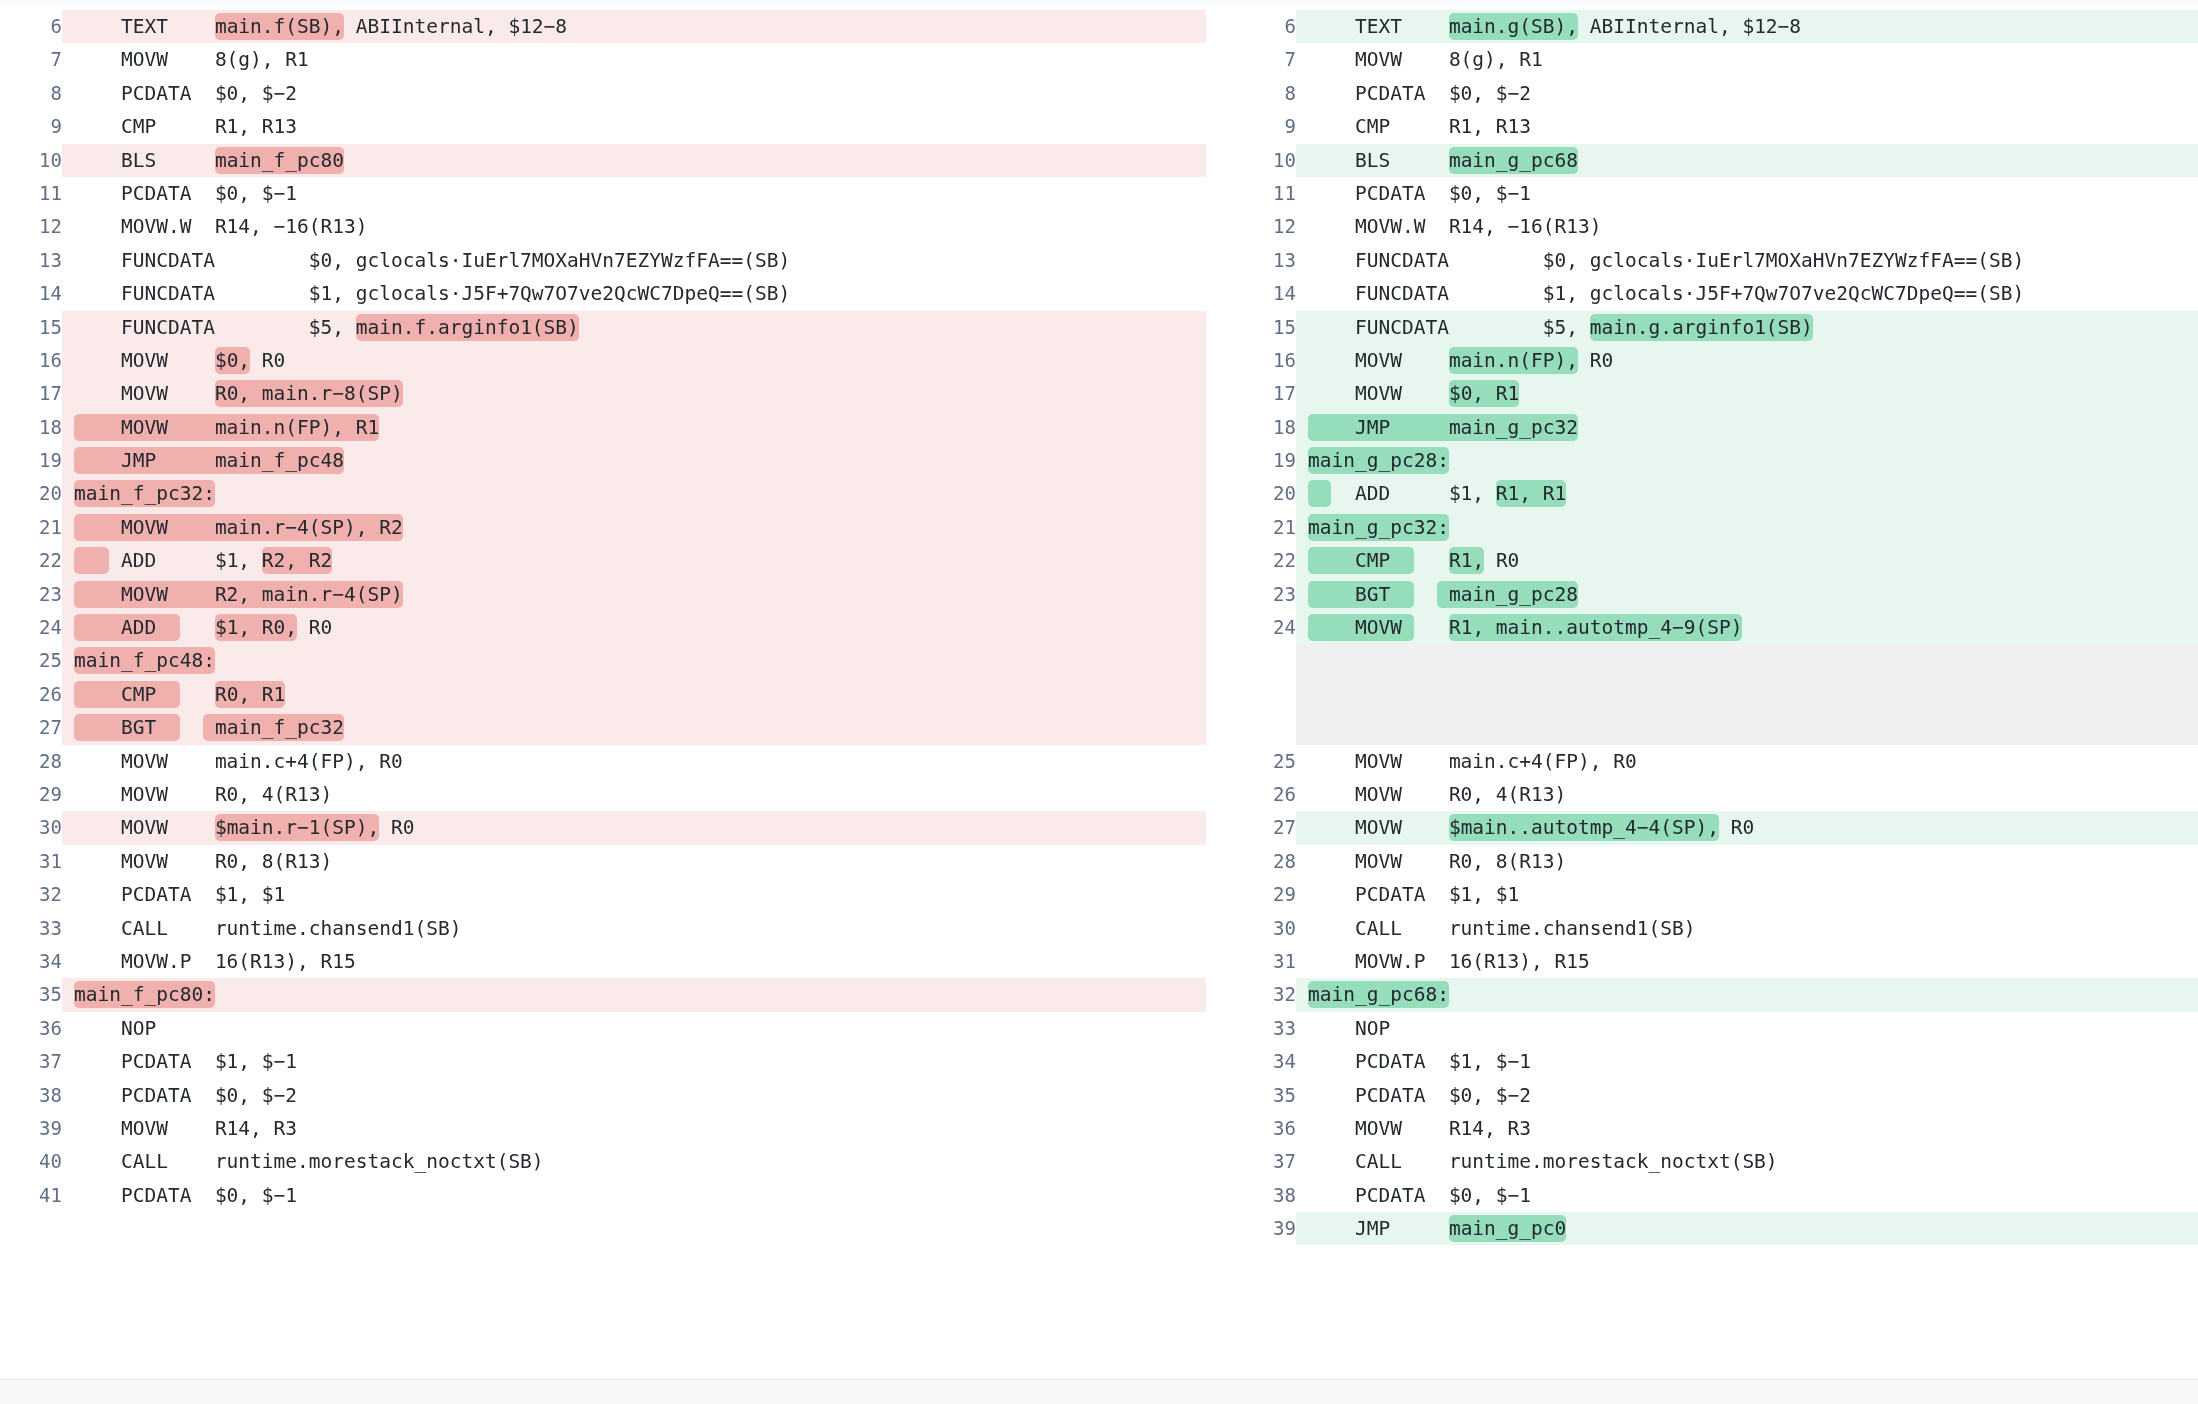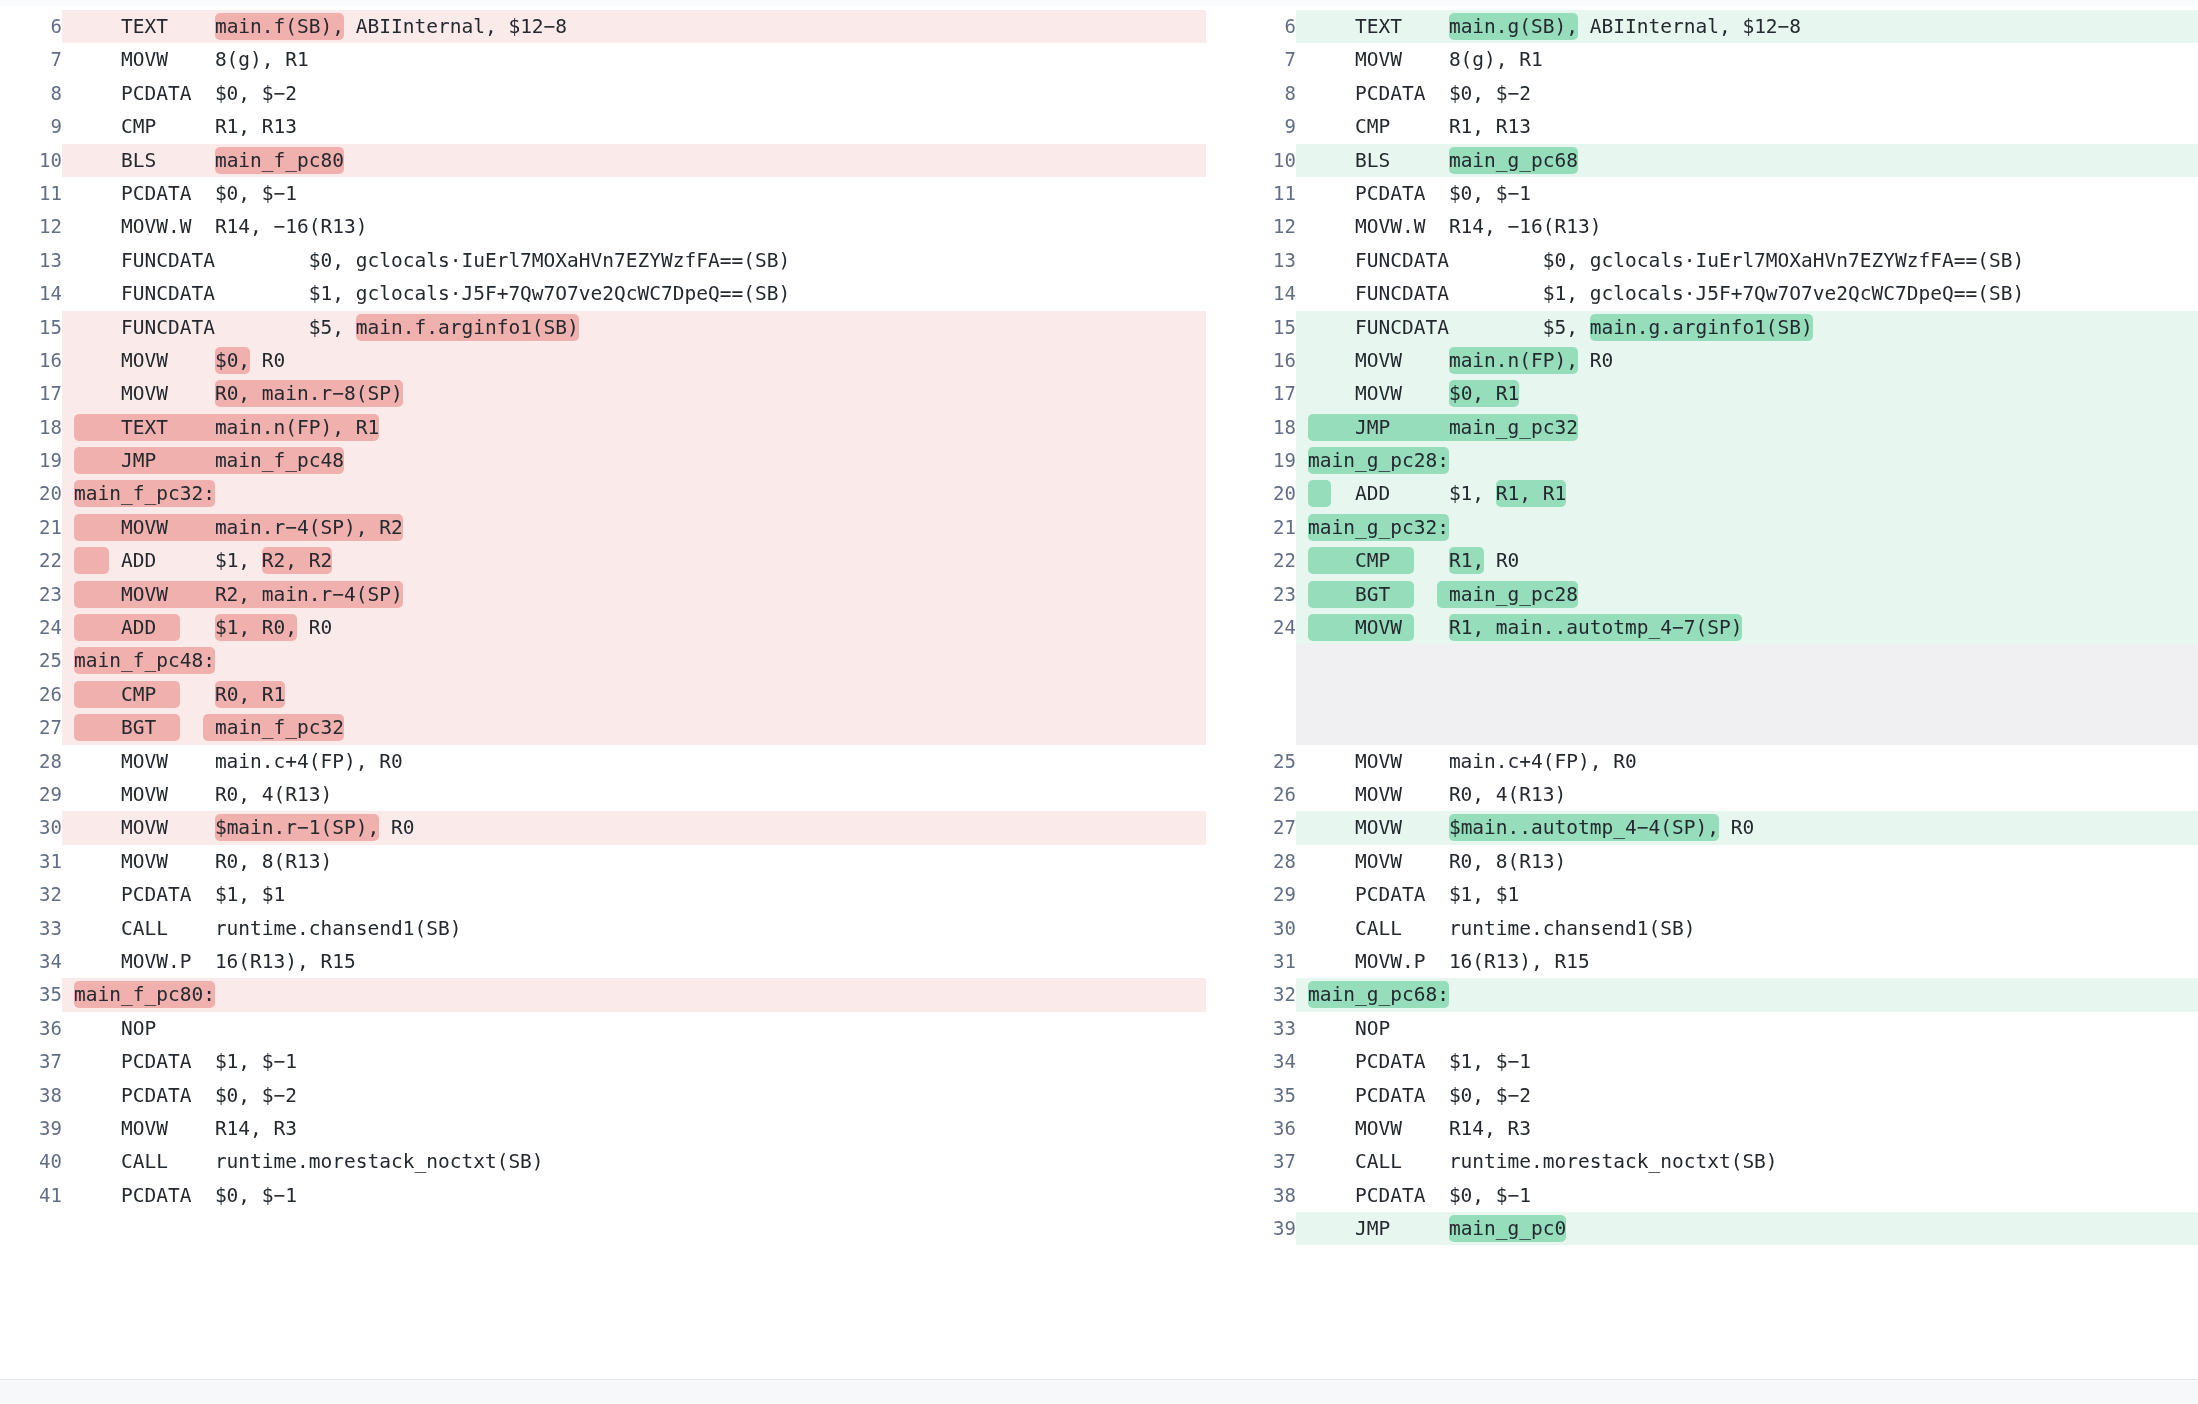--- a/index.html
+++ b/index.html
@@ -120,21 +120,21 @@
       <div class="row "><span class="ln">8</span><span class="code"><span>    PCDATA  $0, $−2</span></span></div>
       <div class="row "><span class="ln">9</span><span class="code"><span>    CMP     R1, R13</span></span></div>
       <div class="row del"><span class="ln">10</span><span class="code"><span>    BLS     </span><mark>main_f_pc80</mark></span></div>
       <div class="row "><span class="ln">11</span><span class="code"><span>    PCDATA  $0, $−1</span></span></div>
       <div class="row "><span class="ln">12</span><span class="code"><span>    MOVW.W  R14, −16(R13)</span></span></div>
       <div class="row "><span class="ln">13</span><span class="code"><span>    FUNCDATA        $0, gclocals·IuErl7MOXaHVn7EZYWzfFA==(SB)</span></span></div>
       <div class="row "><span class="ln">14</span><span class="code"><span>    FUNCDATA        $1, gclocals·J5F+7Qw7O7ve2QcWC7DpeQ==(SB)</span></span></div>
       <div class="row del"><span class="ln">15</span><span class="code"><span>    FUNCDATA        $5, </span><mark>main.f.arginfo1(SB)</mark></span></div>
       <div class="row del"><span class="ln">16</span><span class="code"><span>    MOVW    </span><mark>$0,</mark><span> R0</span></span></div>
       <div class="row del"><span class="ln">17</span><span class="code"><span>    MOVW    </span><mark>R0, main.r−8(SP)</mark></span></div>
-      <div class="row del"><span class="ln">18</span><span class="code"><mark>    TEXT    main.n(FP), R1</mark></span></div>
+      <div class="row del"><span class="ln">18</span><span class="code"><mark>    MOVW    main.n(FP), R1</mark></span></div>
       <div class="row del"><span class="ln">19</span><span class="code"><mark>    JMP     main_f_pc48</mark></span></div>
       <div class="row del"><span class="ln">20</span><span class="code"><mark>main_f_pc32:</mark></span></div>
       <div class="row del"><span class="ln">21</span><span class="code"><mark>    MOVW    main.r−4(SP), R2</mark></span></div>
       <div class="row del"><span class="ln">22</span><span class="code"><mark>   </mark><span> ADD     $1, </span><mark>R2, R2</mark></span></div>
       <div class="row del"><span class="ln">23</span><span class="code"><mark>    MOVW    R2, main.r−4(SP)</mark></span></div>
       <div class="row del"><span class="ln">24</span><span class="code"><mark>    ADD  </mark><span>   </span><mark>$1, R0,</mark><span> R0</span></span></div>
       <div class="row del"><span class="ln">25</span><span class="code"><mark>main_f_pc48:</mark></span></div>
       <div class="row del"><span class="ln">26</span><span class="code"><mark>    CMP  </mark><span>   </span><mark>R0, R1</mark></span></div>
       <div class="row del"><span class="ln">27</span><span class="code"><mark>    BGT  </mark><span>  </span><mark> main_f_pc32</mark></span></div>
       <div class="row "><span class="ln">28</span><span class="code"><span>    MOVW    main.c+4(FP), R0</span></span></div>
@@ -164,21 +164,21 @@
       <div class="row "><span class="ln">14</span><span class="code"><span>    FUNCDATA        $1, gclocals·J5F+7Qw7O7ve2QcWC7DpeQ==(SB)</span></span></div>
       <div class="row add"><span class="ln">15</span><span class="code"><span>    FUNCDATA        $5, </span><mark class="add">main.g.arginfo1(SB)</mark></span></div>
       <div class="row add"><span class="ln">16</span><span class="code"><span>    MOVW    </span><mark class="add">main.n(FP),</mark><span> R0</span></span></div>
       <div class="row add"><span class="ln">17</span><span class="code"><span>    MOVW    </span><mark class="add">$0, R1</mark></span></div>
       <div class="row add"><span class="ln">18</span><span class="code"><mark class="add">    JMP     main_g_pc32</mark></span></div>
       <div class="row add"><span class="ln">19</span><span class="code"><mark class="add">main_g_pc28:</mark></span></div>
       <div class="row add"><span class="ln">20</span><span class="code"><mark class="add">  </mark><span>  ADD     $1, </span><mark class="add">R1, R1</mark></span></div>
       <div class="row add"><span class="ln">21</span><span class="code"><mark class="add">main_g_pc32:</mark></span></div>
       <div class="row add"><span class="ln">22</span><span class="code"><mark class="add">    CMP  </mark><span>   </span><mark class="add">R1,</mark><span> R0</span></span></div>
       <div class="row add"><span class="ln">23</span><span class="code"><mark class="add">    BGT  </mark><span>  </span><mark class="add"> main_g_pc28</mark></span></div>
-      <div class="row add"><span class="ln">24</span><span class="code"><mark class="add">    MOVW </mark><span>   </span><mark class="add">R1, main..autotmp_4−7(SP)</mark></span></div>
+      <div class="row add"><span class="ln">24</span><span class="code"><mark class="add">    MOVW </mark><span>   </span><mark class="add">R1, main..autotmp_4−9(SP)</mark></span></div>
       <div class="row filler"><span class="ln"></span><span class="code"><span> </span></span></div>
       <div class="row filler"><span class="ln"></span><span class="code"><span> </span></span></div>
       <div class="row filler"><span class="ln"></span><span class="code"><span> </span></span></div>
       <div class="row "><span class="ln">25</span><span class="code"><span>    MOVW    main.c+4(FP), R0</span></span></div>
       <div class="row "><span class="ln">26</span><span class="code"><span>    MOVW    R0, 4(R13)</span></span></div>
       <div class="row add"><span class="ln">27</span><span class="code"><span>    MOVW    </span><mark class="add">$main..autotmp_4−4(SP),</mark><span> R0</span></span></div>
       <div class="row "><span class="ln">28</span><span class="code"><span>    MOVW    R0, 8(R13)</span></span></div>
       <div class="row "><span class="ln">29</span><span class="code"><span>    PCDATA  $1, $1</span></span></div>
       <div class="row "><span class="ln">30</span><span class="code"><span>    CALL    runtime.chansend1(SB)</span></span></div>
       <div class="row "><span class="ln">31</span><span class="code"><span>    MOVW.P  16(R13), R15</span></span></div>

